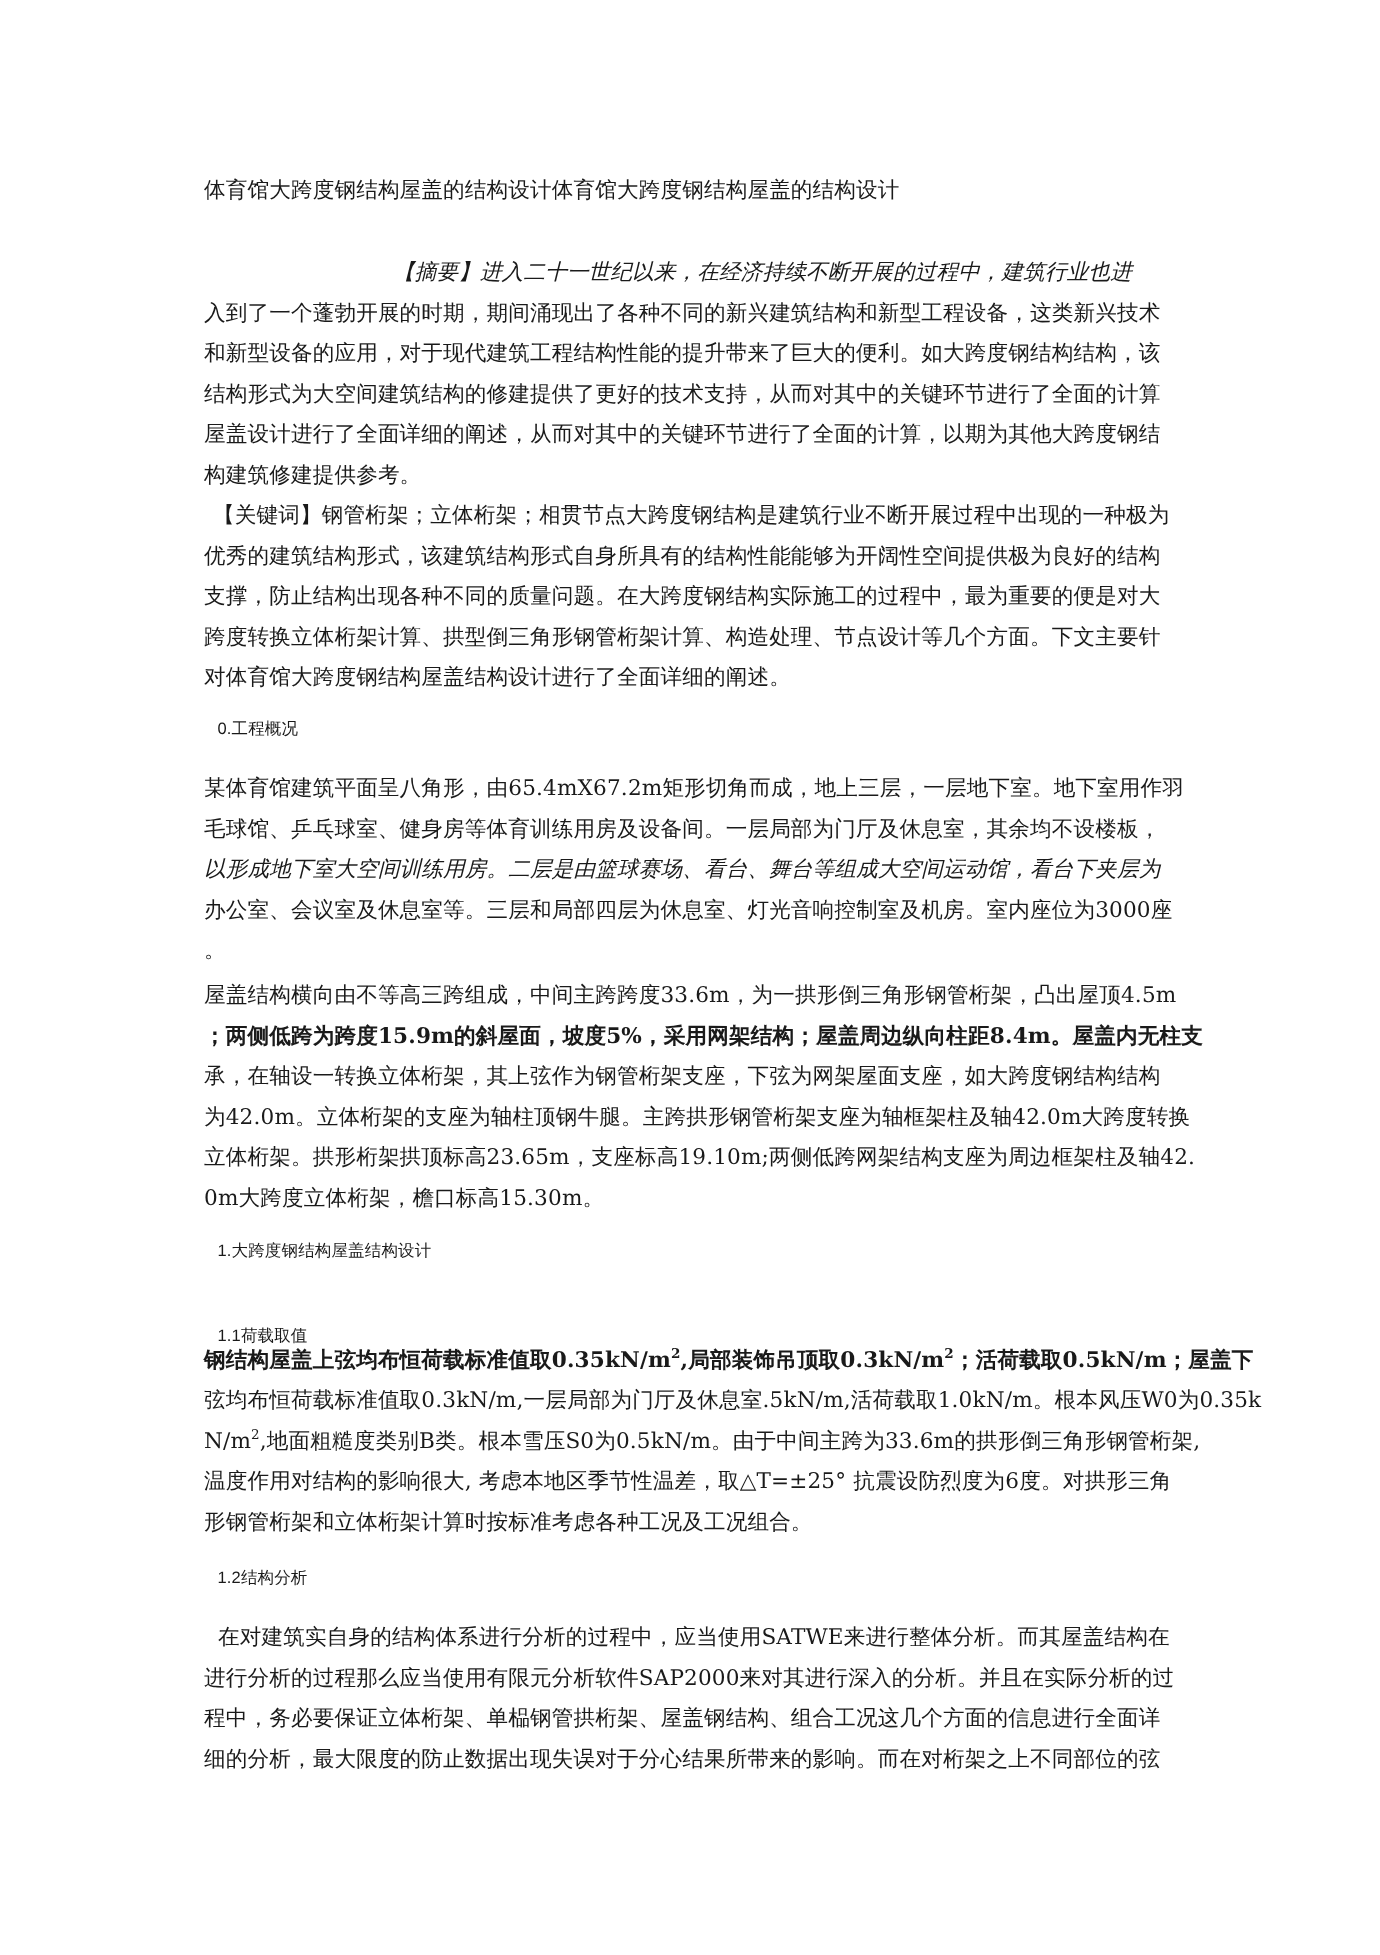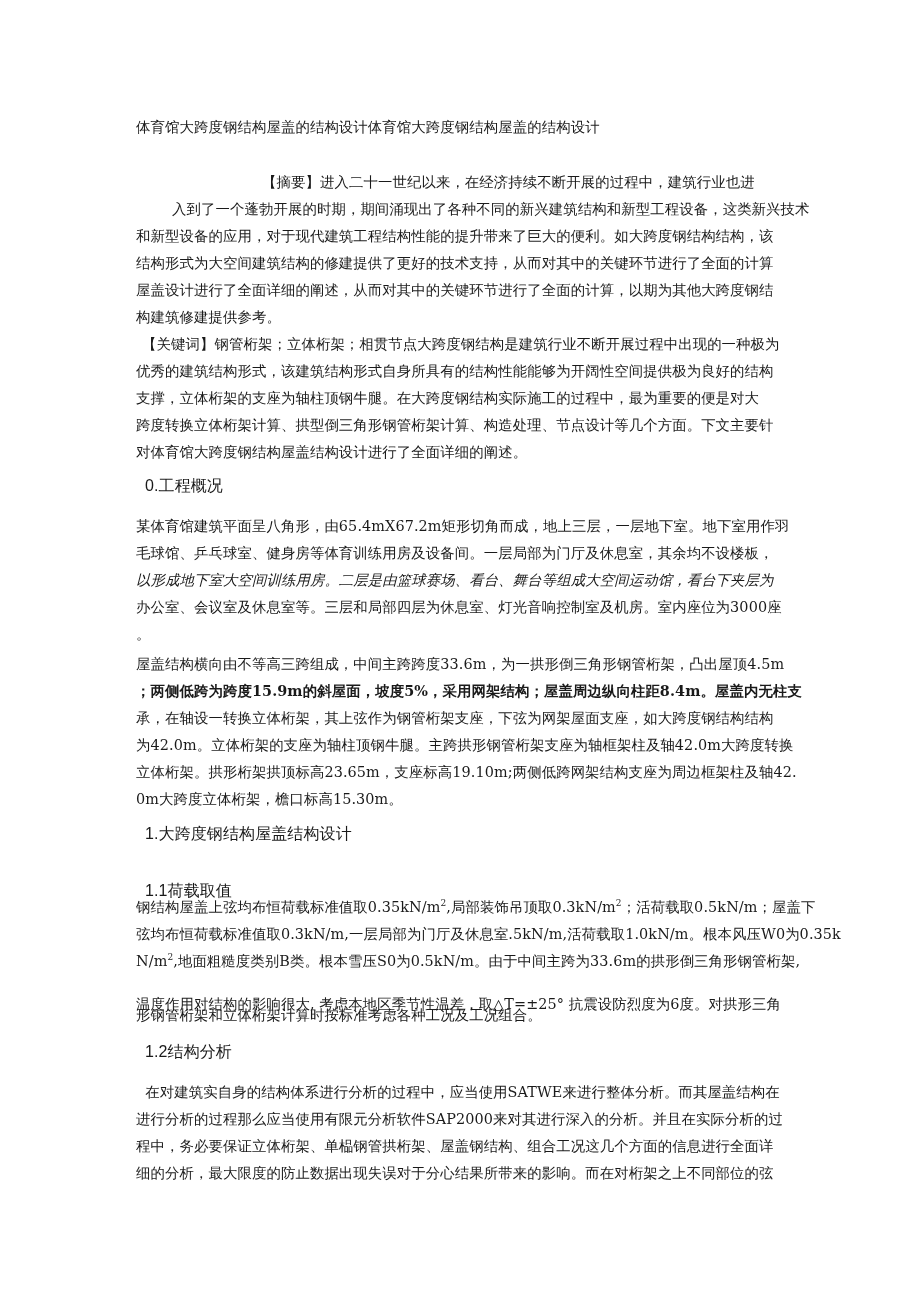--- a/index.html
+++ b/index.html
@@ -25,48 +25,48 @@
     .line {
       position: absolute;
       left: 136px;
       font-size: 14.4px;
       line-height: 18px;
       white-space: nowrap;
       letter-spacing: 0.1px;
     }
     .heading {
       font-family: "Liberation Sans", "DejaVu Sans", sans-serif;
-      font-size: 16px;
+      font-size: 11px;
     }
     sup {
       font-size: 9px;
       line-height: 0;
       vertical-align: super;
     }
   </style>
 </head>
 <body>
 
 <div class="page">
 
   <div class="line" style="top:118px;">体育馆大跨度钢结构屋盖的结构设计体育馆大跨度钢结构屋盖的结构设计</div>
 
   <div>
-    <div class="line" style="top:173px; left:262px;">【摘要】进入二十一世纪以来，在经济持续不断开展的过程中，建筑行业也进</div>
-    <div class="line" style="top:200px;margin-left:36px;">入到了一个蓬勃开展的时期，期间涌现出了各种不同的新兴建筑结构和新型工程设备，这类新兴技术</div>
+    <div class="line" style="top:173px; left:262px;font-style:italic;">【摘要】进入二十一世纪以来，在经济持续不断开展的过程中，建筑行业也进</div>
+    <div class="line" style="top:200px;">入到了一个蓬勃开展的时期，期间涌现出了各种不同的新兴建筑结构和新型工程设备，这类新兴技术</div>
     <div class="line" style="top:227px;">和新型设备的应用，对于现代建筑工程结构性能的提升带来了巨大的便利。如大跨度钢结构结构，该</div>
     <div class="line" style="top:254px;">结构形式为大空间建筑结构的修建提供了更好的技术支持，从而对其中的关键环节进行了全面的计算</div>
     <div class="line" style="top:281px;">屋盖设计进行了全面详细的阐述，从而对其中的关键环节进行了全面的计算，以期为其他大跨度钢结</div>
     <div class="line" style="top:308px;">构建筑修建提供参考。</div>
   </div>
 
   <div>
     <div class="line" style="top:335px; left:142px;">【关键词】钢管桁架；立体桁架；相贯节点大跨度钢结构是建筑行业不断开展过程中出现的一种极为</div>
     <div class="line" style="top:362px;">优秀的建筑结构形式，该建筑结构形式自身所具有的结构性能能够为开阔性空间提供极为良好的结构</div>
-    <div class="line" style="top:389px;">支撑，立体桁架的支座为轴柱顶钢牛腿。在大跨度钢结构实际施工的过程中，最为重要的便是对大</div>
+    <div class="line" style="top:389px;">支撑，防止结构出现各种不同的质量问题。在大跨度钢结构实际施工的过程中，最为重要的便是对大</div>
     <div class="line" style="top:416px;">跨度转换立体桁架计算、拱型倒三角形钢管桁架计算、构造处理、节点设计等几个方面。下文主要针</div>
     <div class="line" style="top:443px;">对体育馆大跨度钢结构屋盖结构设计进行了全面详细的阐述。</div>
   </div>
 
   <div class="line heading" style="top:477px; left:145px;">0.工程概况</div>
 
   <div>
     <div class="line" style="top:517px;">某体育馆建筑平面呈八角形，由65.4mX67.2m矩形切角而成，地上三层，一层地下室。地下室用作羽</div>
     <div class="line" style="top:544px;">毛球馆、乒乓球室、健身房等体育训练用房及设备间。一层局部为门厅及休息室，其余均不设楼板，</div>
     <div class="line" style="top:571px;font-style:italic;">以形成地下室大空间训练用房。二层是由篮球赛场、看台、舞台等组成大空间运动馆，看台下夹层为</div>
@@ -80,28 +80,28 @@
     <div class="line" style="top:709px;">承，在轴设一转换立体桁架，其上弦作为钢管桁架支座，下弦为网架屋面支座，如大跨度钢结构结构</div>
     <div class="line" style="top:736px;">为42.0m。立体桁架的支座为轴柱顶钢牛腿。主跨拱形钢管桁架支座为轴框架柱及轴42.0m大跨度转换</div>
     <div class="line" style="top:763px;">立体桁架。拱形桁架拱顶标高23.65m，支座标高19.10m;两侧低跨网架结构支座为周边框架柱及轴42.</div>
     <div class="line" style="top:790px;">0m大跨度立体桁架，檐口标高15.30m。</div>
   </div>
 
   <div class="line heading" style="top:825px; left:145px;">1.大跨度钢结构屋盖结构设计</div>
   <div class="line heading" style="top:858px; left:145px;margin-top:24px;">1.1荷载取值</div>
 
   <div>
-    <div class="line" style="top:898px;">
+    <div class="line" style="top:898px;font-weight:bold;">
       <span>钢结构屋盖上弦均布恒荷载标准值取0.35kN/m</span><sup>2</sup><span>,局部装饰吊顶取0.3kN/m</span><sup>2</sup><span>；活荷载取0.5kN/m；屋盖下</span>
     </div>
     <div class="line" style="top:925px;">弦均布恒荷载标准值取0.3kN/m,一层局部为门厅及休息室.5kN/m,活荷载取1.0kN/m。根本风压W0为0.35k</div>
     <div class="line" style="top:952px;">
       <span>N/m</span><sup>2</sup><span>,地面粗糙度类别B类。根本雪压S0为0.5kN/m。由于中间主跨为33.6m的拱形倒三角形钢管桁架,</span>
     </div>
-    <div class="line" style="top:979px;margin-top:16px;">温度作用对结构的影响很大, 考虑本地区季节性温差，取△T=±25° 抗震设防烈度为6度。对拱形三角</div>
+    <div class="line" style="top:979px;">温度作用对结构的影响很大, 考虑本地区季节性温差，取△T=±25° 抗震设防烈度为6度。对拱形三角</div>
     <div class="line" style="top:1006px;">形钢管桁架和立体桁架计算时按标准考虑各种工况及工况组合。</div>
   </div>
 
   <div class="line heading" style="top:1043px; left:145px;">1.2结构分析</div>
 
   <div>
     <div class="line" style="top:1083px; white-space:pre;">  在对建筑实自身的结构体系进行分析的过程中，应当使用SATWE来进行整体分析。而其屋盖结构在</div>
     <div class="line" style="top:1110px;">进行分析的过程那么应当使用有限元分析软件SAP2000来对其进行深入的分析。并且在实际分析的过</div>
     <div class="line" style="top:1137px;">程中，务必要保证立体桁架、单榀钢管拱桁架、屋盖钢结构、组合工况这几个方面的信息进行全面详</div>
     <div class="line" style="top:1164px;">细的分析，最大限度的防止数据出现失误对于分心结果所带来的影响。而在对桁架之上不同部位的弦</div>

